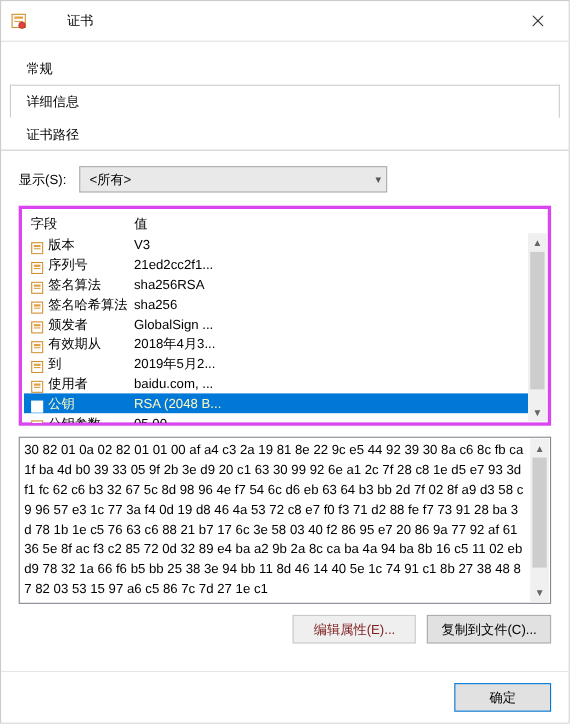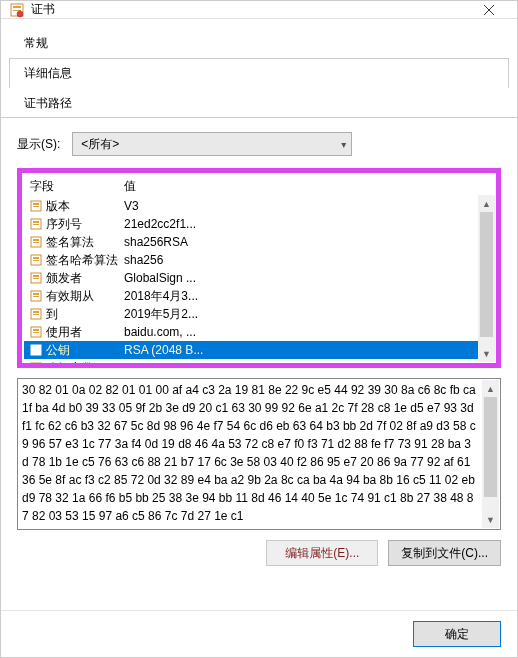--- a/index.html
+++ b/index.html
@@ -13,25 +13,26 @@
   }
   .window {
     width: 518px;
     height: 658px;
     border: 1px solid #ccc;
     background: #fff;
     display: flex;
     flex-direction: column;
   }
   .titlebar {
-    height: 18px;
+    height: 37px;
     display: flex;
     align-items: center;
     padding: 0 8px;
     border-bottom: 1px solid #e0e0e0;
+    gap: 30px;
   }
   .titlebar-icon {
     width: 16px;
     height: 16px;
     margin-right: 6px;
     display: inline-block;
   }
   .titlebar-title {
     flex: 1;
     font-size: 12px;
@@ -98,21 +99,21 @@
   }
   .select-chevron {
     position: absolute;
     right: 6px;
     top: 50%;
     transform: translateY(-50%);
     font-size: 10px;
     color: #555;
   }
   .listview {
-    border: 5px solid #d946ef;
+    border: 3px solid #d946ef;
     height: 200px;
     overflow: hidden;
     position: relative;
     margin-bottom: 10px;
     padding: 2px;
   }
   .list-header {
     display: flex;
     height: 22px;
     align-items: center;
@@ -138,21 +139,21 @@
   }
   .list-row .cell {
     padding: 0 6px;
     font-size: 12px;
     white-space: nowrap;
     overflow: hidden;
   }
   .list-row .cell.field {
     width: 94px;
     display: flex;
-    align-items: center;
+    align-items: flex-end;
   }
   .list-row .cell.value { flex: 1; }
   .row-icon {
     width: 12px;
     height: 12px;
     margin-right: 4px;
     display: inline-block;
   }
   .scrollbar-v {
     position: absolute;

